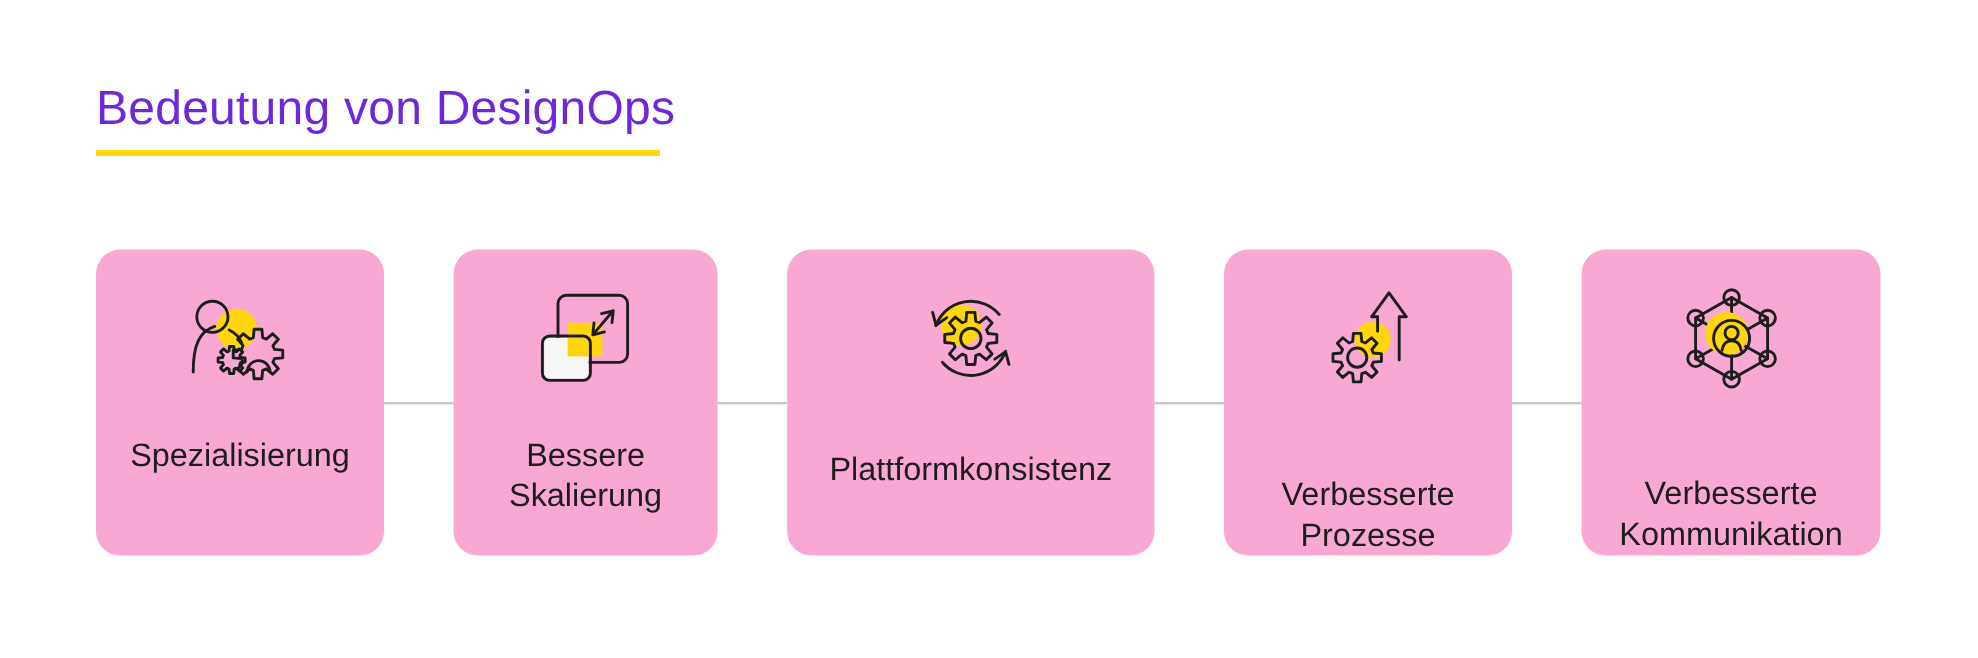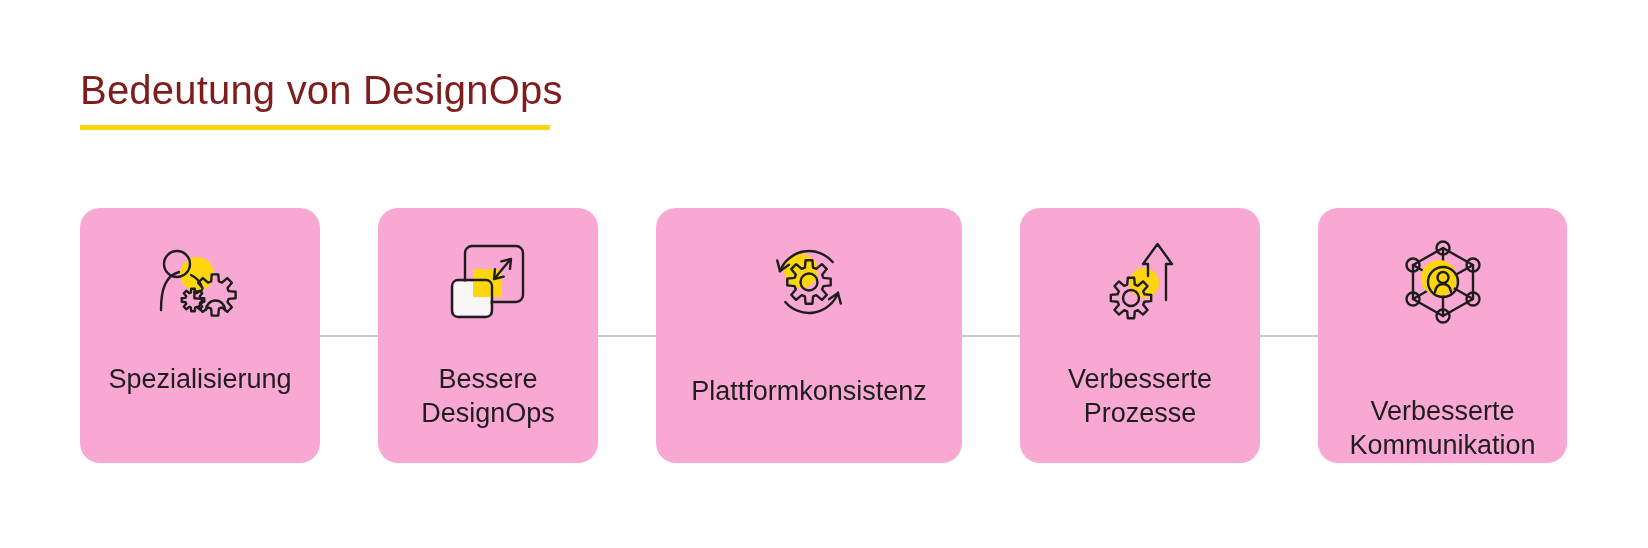--- a/index.html
+++ b/index.html
@@ -10,21 +10,21 @@
     overflow: hidden;
   }
   .stage { position: relative; width: 1648px; height: 548px; }
 
   
   .header { position: absolute; left: 80px; top: 68px; }
   .page-title {
     font-size: 40px;
     font-weight: 400;
     letter-spacing: 0.2px;
-    color: #7f1d1d;
+    color: #6d28d9;
     line-height: 1.1;
     white-space: nowrap;
     text-align: right;
   }
   .title-underline {
     margin-top: 13px;
     width: 470px;
     height: 5px;
     background: #FFD60E;
   }
@@ -42,21 +42,21 @@
     border-radius: 20px;
     height: 255px;
     display: flex;
     flex-direction: column;
     align-items: center;
     flex: 0 0 auto;
   }
   .card.w1 { width: 240px; }
   .card.w2 { width: 220px; }
   .card.w3 { width: 306px; gap: 12px; }
-  .card.w4 { width: 240px; }
+  .card.w4 { width: 240px; justify-content: space-between; }
   .card.w5 { width: 249px; gap: 32px; }
 
   .connector {
     width: 58px;
     height: 2px;
     background: #C9C9C9;
     align-self: center;
     flex: 0 0 auto;
   }
 
@@ -126,21 +126,21 @@
         <svg class="icon" width="90" height="90" viewBox="0 0 90 90">
           <rect class="stroke" x="22" y="8" width="58" height="56" rx="7"></rect>
           <rect x="10.5" y="43.5" width="37" height="34" fill="#F6F6F6"></rect>
           <rect x="30" y="31" width="29" height="28" fill="#FFD60E"></rect>
           <rect class="stroke" x="9" y="42" width="40" height="37" rx="6"></rect>
           <path class="stroke" d="M51.5 40.5 L67 22"></path>
           <path class="stroke" d="M68 21 l-1 9.9 M68 21 l-9.7 2.4"></path>
           <path class="stroke" d="M51 41 l9.7 -2.4 M51 41 l1 -9.9"></path>
         </svg>
       </div>
-      <div class="card-label">Bessere DesignOps</div>
+      <div class="card-label">Bessere Skalierung</div>
     </div>
 
     <div class="connector"></div>
 
     <div class="card w3">
       <div class="icon-box">
         <svg class="icon" width="90" height="90" viewBox="0 0 90 90">
           <circle cx="37" cy="33" r="17" fill="#FFD60E"></circle>
           <use href="#gear8" class="stroke" transform="translate(45 44)"></use>
           <circle class="stroke" cx="45" cy="44" r="8.5" fill="#FCFCFC"></circle>

